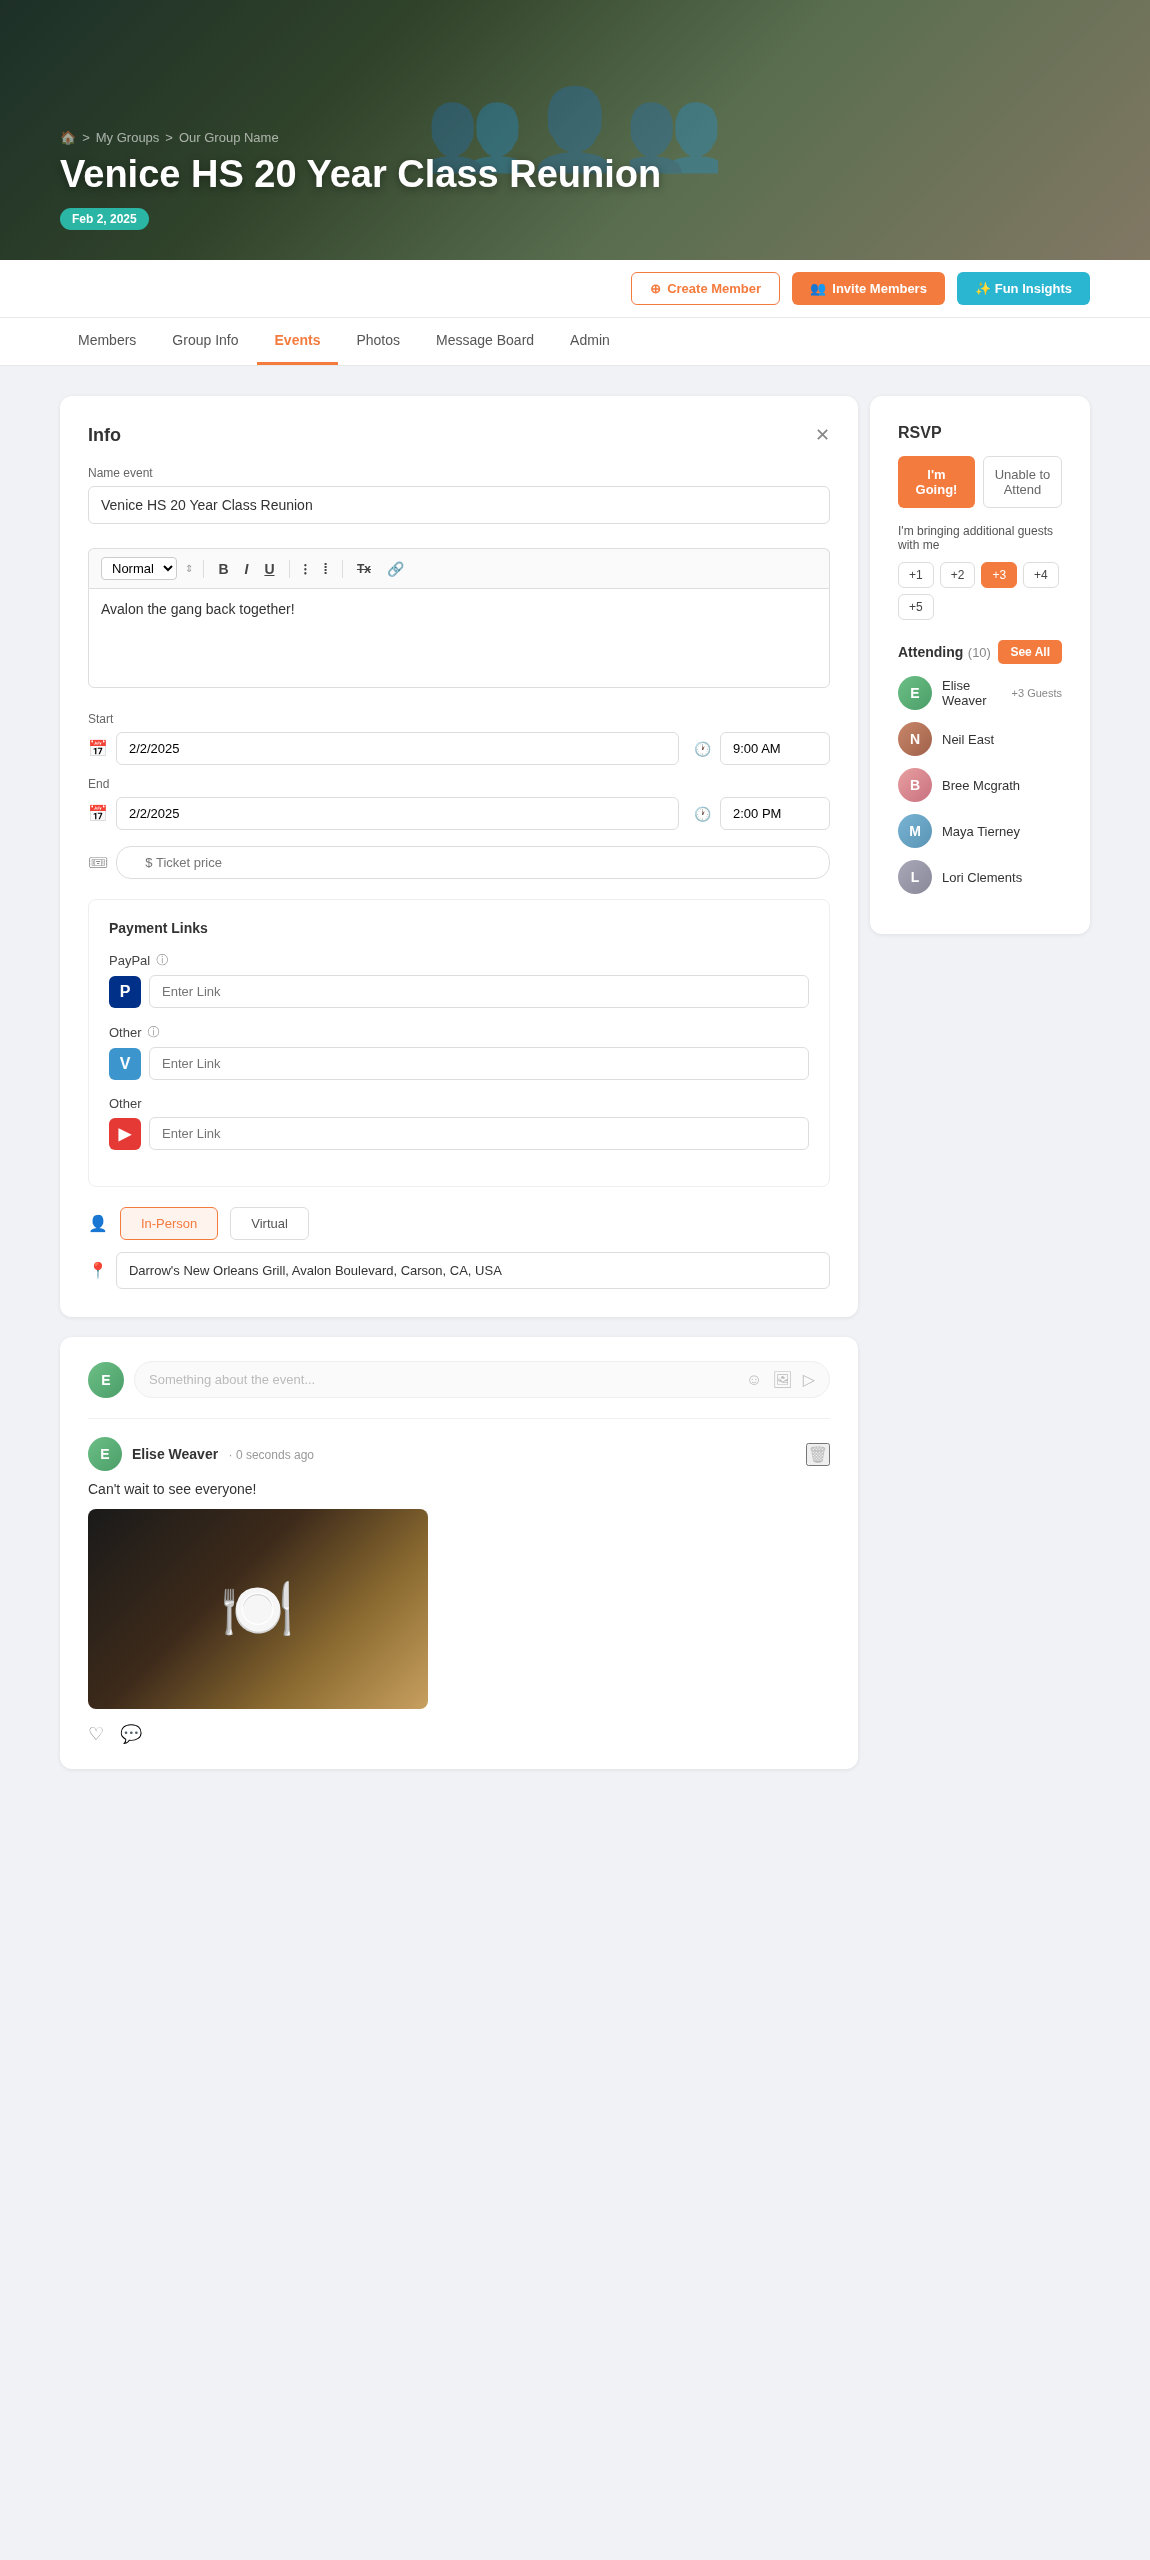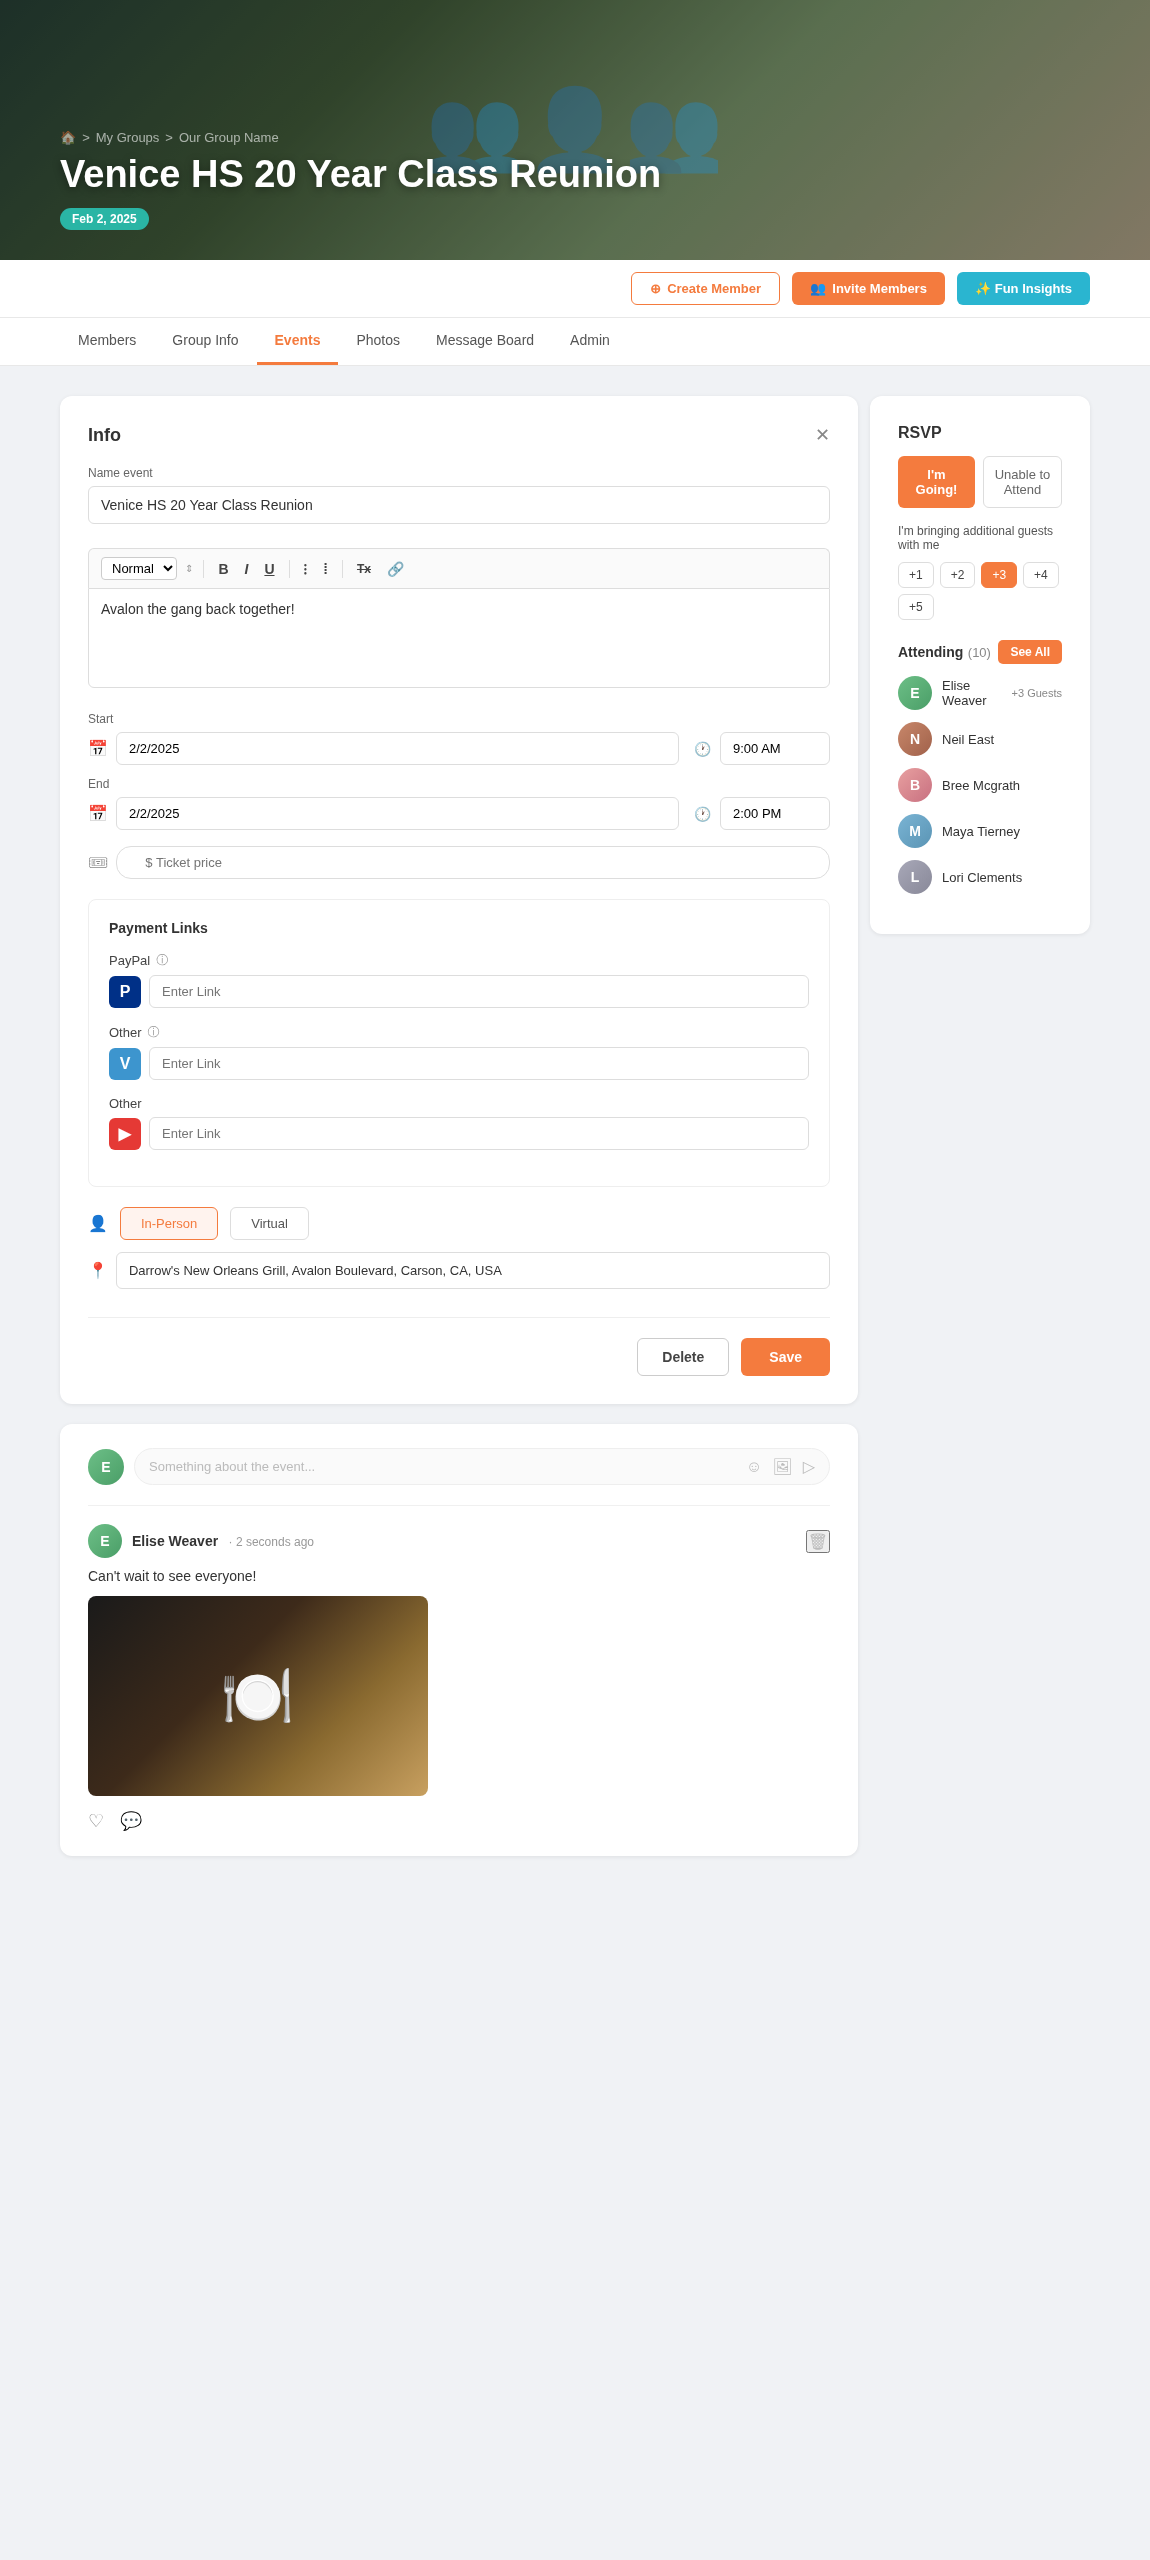--- a/index.html
+++ b/index.html
@@ -802,45 +802,41 @@
         <span class="loc-icon">👤</span>
         <button class="loc-btn active">In-Person</button>
         <button class="loc-btn">Virtual</button>
       </div>
 
       <div class="location-row">
         <span style="color:#888; font-size:16px;">📍</span>
         <input class="location-input" type="text" value="Darrow's New Orleans Grill, Avalon Boulevard, Carson, CA, USA" style="">
       </div>
 
-      <div class="card-actions">
-        <button class="btn-delete">Delete</button>
-        <button class="btn-save">Save</button>
-      </div>
     </div>
 
     <div class="discussion-card">
 
       <div class="comment-input-row">
         <div class="comment-avatar av-green">E</div>
         <div class="comment-input-box">
           <span class="comment-placeholder">Something about the event...</span>
           <span class="comment-icon">☺</span>
           <span class="comment-icon">🖼</span>
           <span class="comment-icon">▷</span>
         </div>
       </div>
 
       <div class="post-item">
         <div class="post-header">
           <div class="post-author-row">
             <div class="attendee-avatar av-green">E</div>
             <div>
               <span class="post-author-name">Elise Weaver</span>
-              <span class="post-time">· 2 seconds ago</span>
+              <span class="post-time">· 0 seconds ago</span>
             </div>
           </div>
           <button class="post-menu">🗑</button>
         </div>
         <div class="post-text">Can't wait to see everyone!</div>
         <div class="post-image">
           <div class="food-visual">🍽️</div>
         </div>
         <div class="post-actions">
           <button class="post-action-btn">♡</button>

